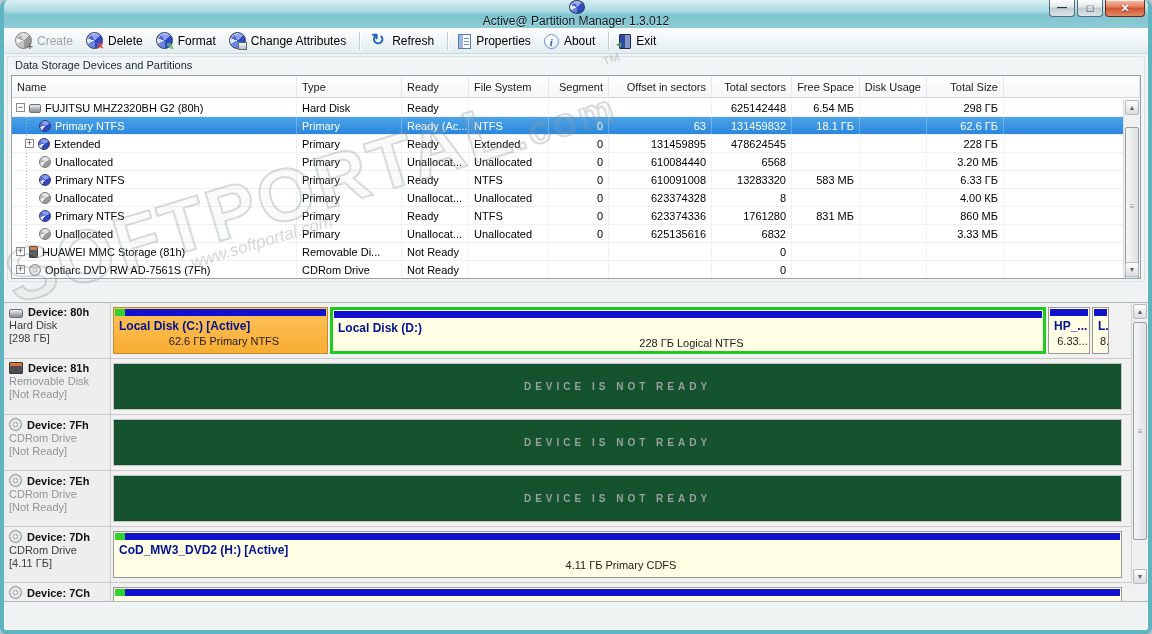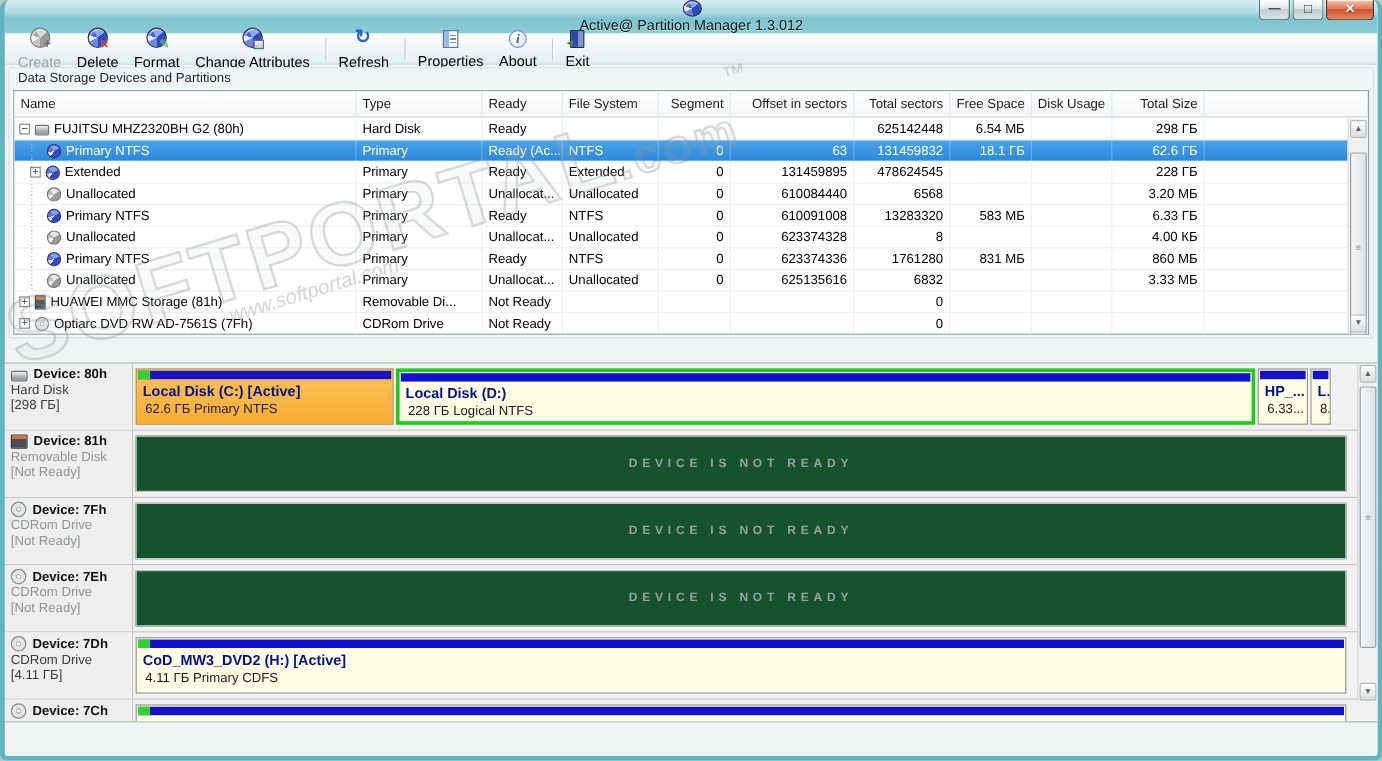--- a/index.html
+++ b/index.html
@@ -20,21 +20,21 @@
     background:linear-gradient(#ffffff,#dfe6e8 45%,#c2ccd0 50%,#dce4e6);
     display:flex;align-items:center;justify-content:center;margin-left:2px;
     box-shadow:inset 0 1px 0 rgba(255,255,255,.8);cursor:pointer;}
   .wbtn-close{width:40px;background:linear-gradient(#f6c0a8,#e2795a 45%,#cf5330 50%,#e08a64);border-color:#6d2a16;}
   .wglyph{font-size:10px;font-weight:bold;color:#21333b;line-height:1;}
   .wbtn-maximize .wglyph{font-size:11px;}
   .wbtn-close .wglyph{color:#fff;font-size:11px;text-shadow:0 1px 1px #7a2a12;}
   
   .toolbar{position:absolute;left:0;right:0;top:28px;height:26px;display:flex;align-items:center;
     background:linear-gradient(#fdfefe,#eef4f5 60%,#e3ecee);border-bottom:1px solid #cdd9da;padding-left:6px;}
-  .tb-btn{display:flex;align-items:center;gap:5px;padding:2px 8px 2px 5px;border-radius:3px;cursor:pointer;flex-direction:column;}
+  .tb-btn{display:flex;align-items:center;gap:5px;padding:2px 8px 2px 5px;border-radius:3px;cursor:pointer;}
   .tb-btn .tb-label{font-size:12px;color:#000;}
   .tb-btn.disabled .tb-label{color:#9aa4a6;}
   .tb-sep{width:1px;height:18px;background:#c3cfd1;margin:0 5px;box-shadow:1px 0 0 #fff;}
   .tbi{width:17px;height:17px;position:relative;display:inline-block;}
   .tbi-create-pie,.tbi-delete-pie,.tbi-format-pie,.tbi-attributes-pie{border-radius:50%;
     background:conic-gradient(from -30deg,#8fa3ec 0 22%,#2f49c0 22% 58%,#6e84e4 58% 76%,#e4eaff 76% 88%,#4a63d4 88%);
     border:1px solid #2a3560;box-shadow:inset 1px 1px 1px rgba(255,255,255,.6);}
   .tbi-create-pie{background:conic-gradient(from -30deg,#d8d8d8 0 22%,#9a9a9a 22% 58%,#c4c4c4 58% 76%,#f0f0f0 76% 88%,#ababab 88%);border-color:#7e7e7e;}
   .tbi-create-pie::after{content:"+";position:absolute;right:-2px;bottom:-4px;font-size:11px;font-weight:bold;color:#6a6a6a;}
   .tbi-delete-pie::after{content:"✕";position:absolute;right:-2px;bottom:-3px;font-size:9px;font-weight:bold;color:#d22a12;text-shadow:0 0 1px #fff;}
@@ -115,21 +115,21 @@
   .dev-content{position:relative;flex:1;display:flex;align-items:stretch;gap:2px;
     padding:4px 26px 4px 2px;overflow:hidden;}
   .nr-box{flex:1;border:1px solid #c3c3c3;background:#14532d;display:flex;align-items:center;justify-content:center;}
   .nr-text{font-size:10px;font-weight:bold;letter-spacing:4px;color:#9aa0a2;}
   .pblock{border:1px solid #989898;background:#fffde3;overflow:hidden;cursor:pointer;}
   .pblock.k-selected{background:linear-gradient(#fcc25c,#f9ad33);border-color:#c08a2e;}
   .pblock.k-extended{border:3px solid #1ccb1c;}
   .pstrip{height:7px;background:#1212ce;margin:1px 1px 0 1px;display:flex;}
   .pflag{width:10px;height:7px;background:#2fd42f;}
   .ptitle{font-size:12px;font-weight:bold;color:#00128f;padding:3px 0 0 5px;white-space:nowrap;overflow:hidden;}
-  .psub{font-size:11px;color:#1c1c1c;padding:2px 0 0 7px;white-space:nowrap;overflow:hidden;}
+  .psub{font-size:11px;color:#1c1c1c;padding:2px 0 0 7px;white-space:nowrap;overflow:hidden;text-align:center;}
   .vscroll.panel-scroll{right:0;top:0;height:282px;border-left:1px solid #d4d4d4;}
   
   .statusbar{position:absolute;left:0;right:0;top:604px;height:26px;border-top:1px solid #cfcfcf;
     background:linear-gradient(#f8f8f8,#e4e4e4);display:flex;align-items:center;padding-left:8px;}
   .status-text{font-size:12px;color:#000;white-space:pre;}
   .resize-grip{position:absolute;right:2px;bottom:2px;width:13px;height:13px;
     background:linear-gradient(315deg,transparent 0 3px,#b9bdbf 3px 5px,transparent 5px 8px,#b9bdbf 8px 10px,transparent 10px 13px,#b9bdbf 13px 15px,transparent 15px);}
   
   .watermark{position:absolute;left:18px;top:235px;transform:rotate(-17deg);transform-origin:0 100%;
     pointer-events:none;z-index:6;white-space:nowrap;}

